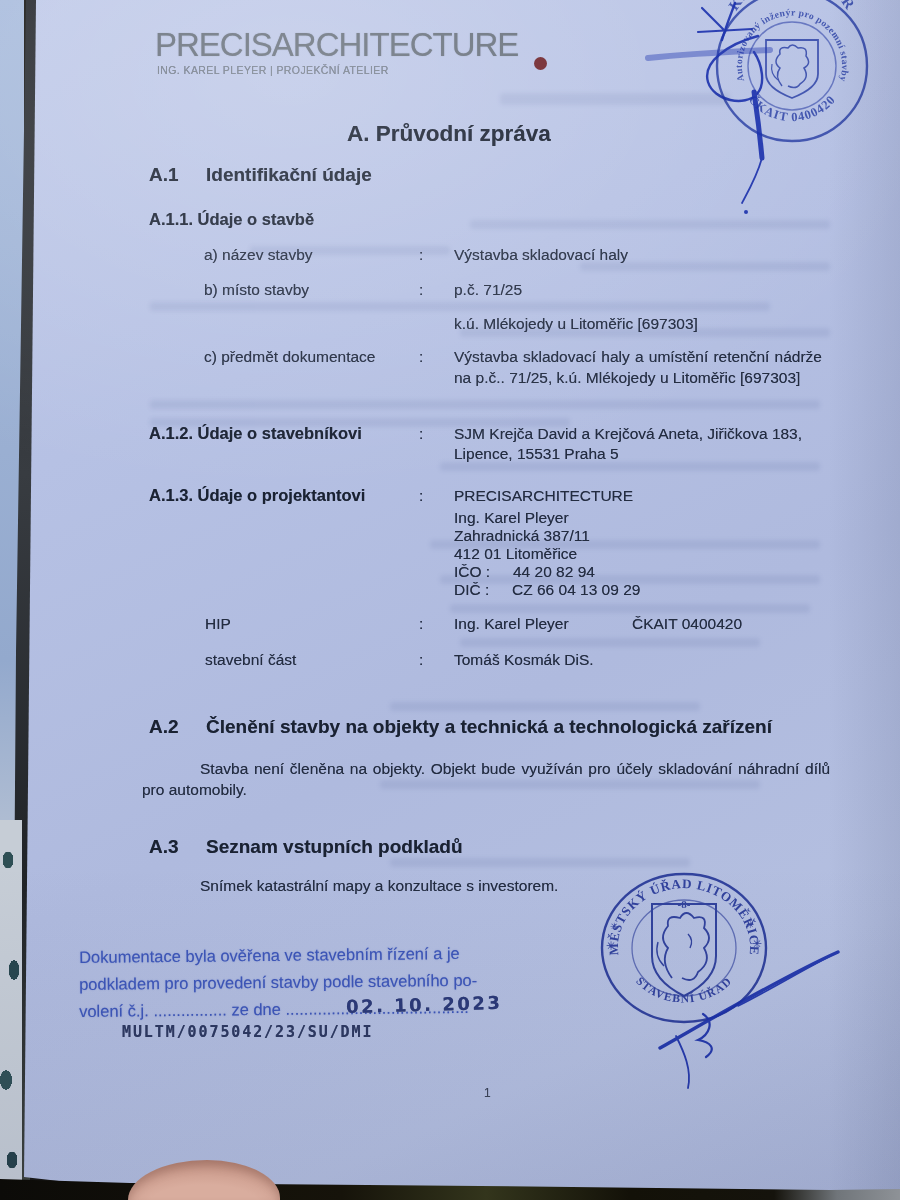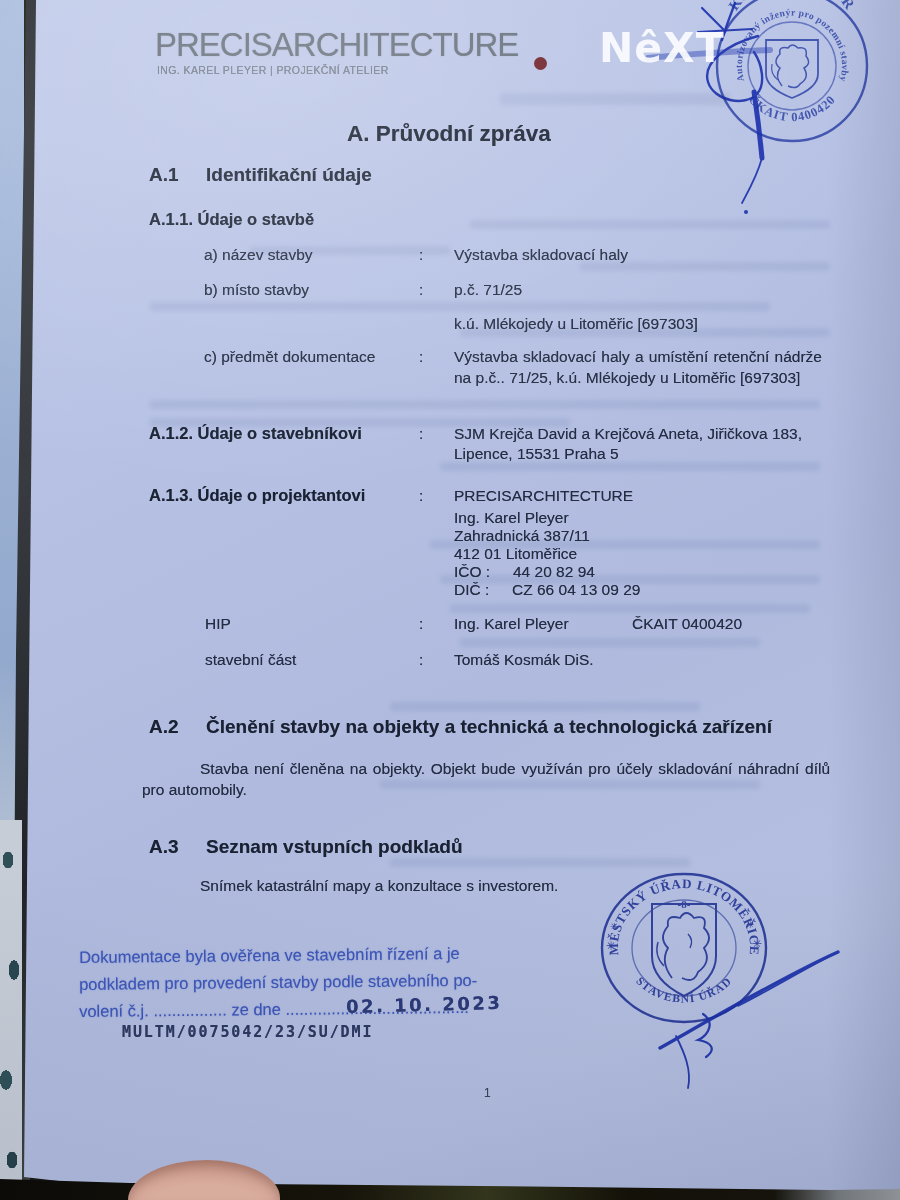--- a/index.html
+++ b/index.html
@@ -221,18 +221,17 @@
       <circle cx="746" cy="212" r="2" fill="#2640c0" stroke="none"></circle>
     </g>
     <g stroke="#2640c0" fill="none" stroke-linecap="round" opacity="0.92">
       <path d="M 660,1048 C 706,1022 782,977 838,952" stroke-width="3.4"></path>
       <path d="M 838,952 C 806,968 770,990 738,1006" stroke-width="1.6"></path>
       <path d="M 703,1014 C 715,1022 709,1035 698,1040 C 711,1042 717,1049 706,1057" stroke-width="2.2"></path>
       <path d="M 676,1036 C 684,1052 692,1070 688,1088" stroke-width="1.8"></path>
     </g>
   </svg>
 
-  <div class="abs watermark">NêXT</div>
 
   <div class="abs sheen"></div>
   <div class="abs bottom-band"></div>
   <div class="abs finger"></div>
 </div>
 
 </body></html>

